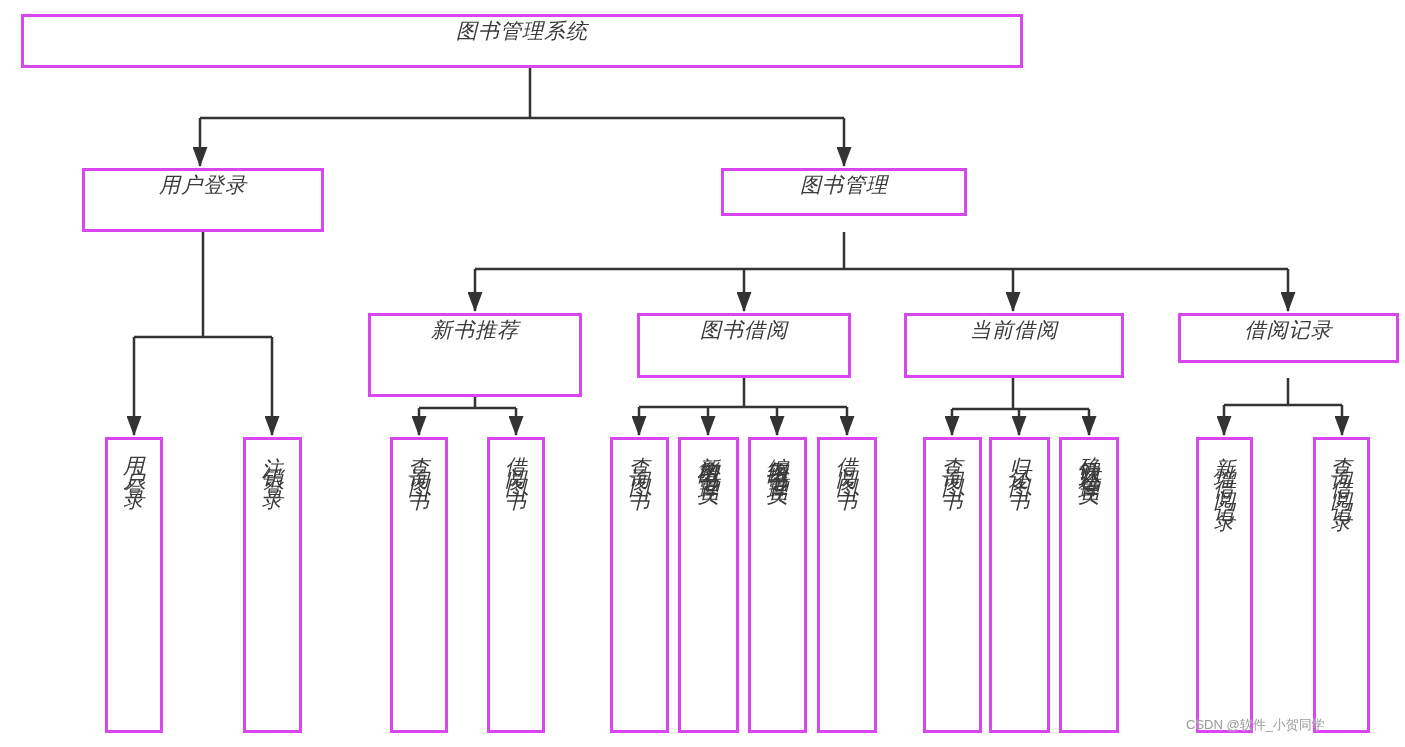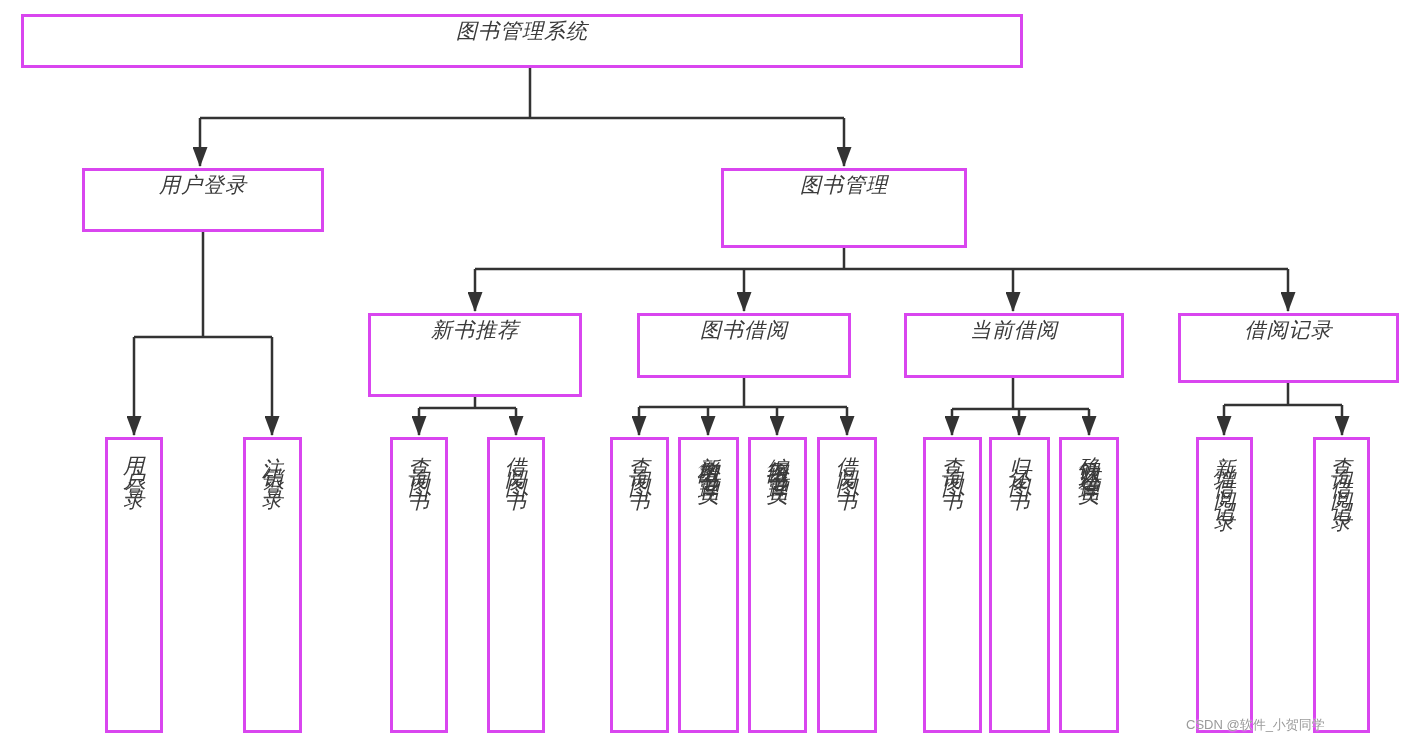--- a/index.html
+++ b/index.html
@@ -86,34 +86,34 @@
     <path class="arrowed" d="M1342,405 L1342,435"></path>
   </svg>
 
   <div class="node h" style="left:21px;top:14px;width:1002px;height:54px;">
     <span>图书管理系统</span>
   </div>
 
   <div class="node h" style="left:82px;top:168px;width:242px;height:64px;">
     <span>用户登录</span>
   </div>
-  <div class="node h" style="left:721px;top:168px;width:246px;height:80px;">
+  <div class="node h" style="left:721px;top:168px;width:246px;height:48px;">
     <span>图书管理</span>
   </div>
 
   <div class="node h" style="left:368px;top:313px;width:214px;height:84px;">
     <span>新书推荐</span>
   </div>
   <div class="node h" style="left:637px;top:313px;width:214px;height:65px;">
     <span>图书借阅</span>
   </div>
   <div class="node h" style="left:904px;top:313px;width:220px;height:65px;">
     <span>当前借阅</span>
   </div>
-  <div class="node h" style="left:1178px;top:313px;width:221px;height:70px;">
+  <div class="node h" style="left:1178px;top:313px;width:221px;height:50px;">
     <span>借阅记录</span>
   </div>
 
   <div class="node v v-short" style="left:105px;top:437px;width:58px;height:296px;">
     <span class="vtext">用户登录</span>
   </div>
   <div class="node v v-short" style="left:243px;top:437px;width:59px;height:296px;">
     <span class="vtext">注销登录</span>
   </div>
 

